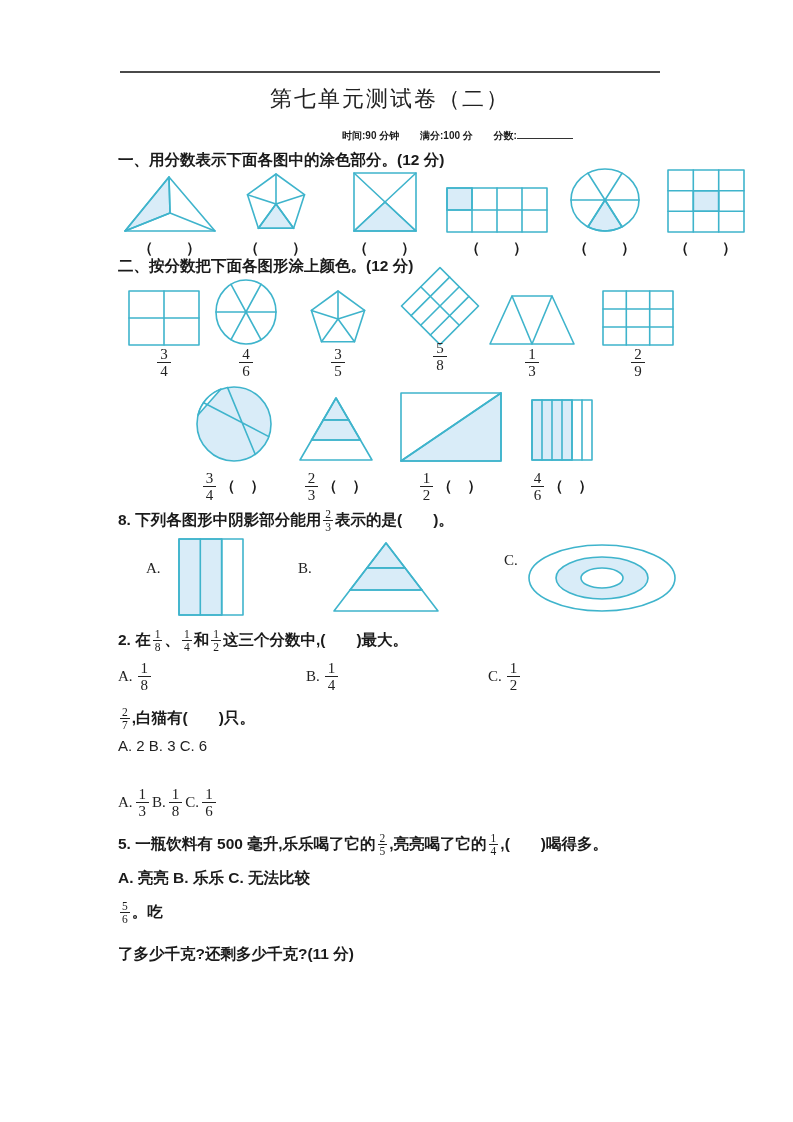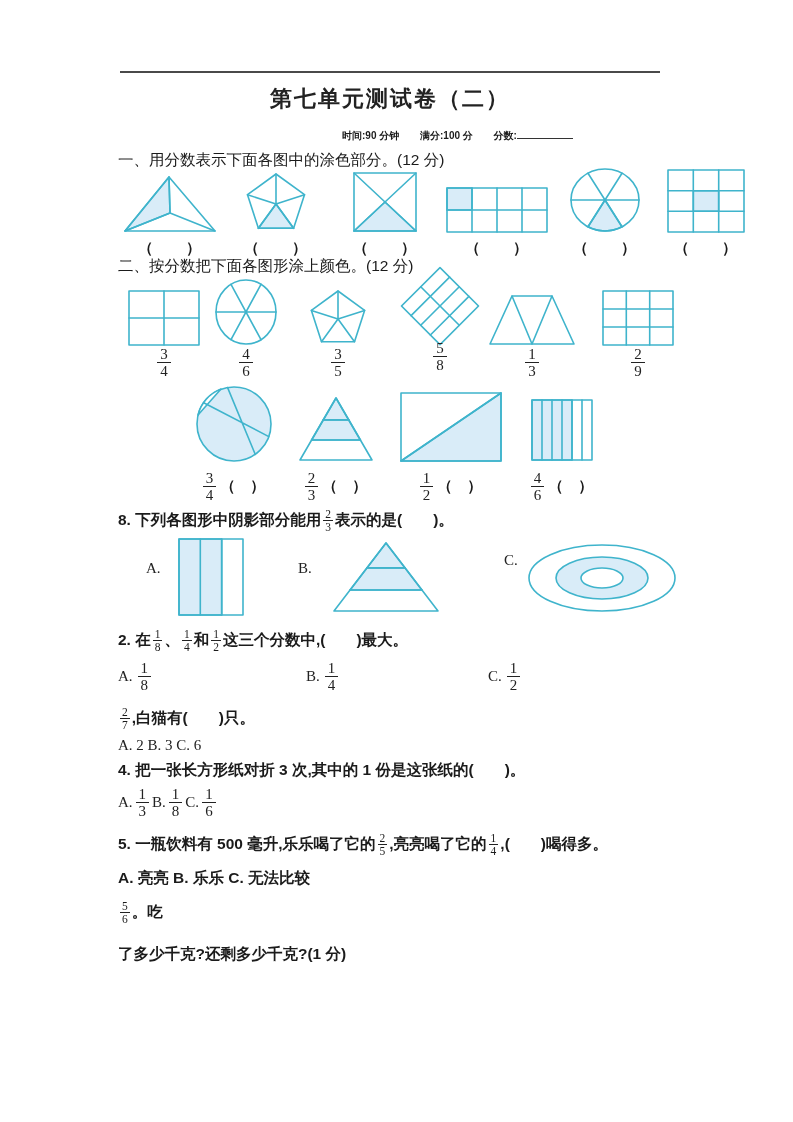--- a/index.html
+++ b/index.html
@@ -1,40 +1,40 @@
 <!DOCTYPE html>
 <html style="--shape-stroke: #3fb4cc; --shape-fill: #d9ecf8; --text-color: #1b1b1b; --rule-color: #4a4a4a;"><head>
 <meta charset="utf-8">
 <style>
   html,body{margin:0;padding:0;background:#ffffff;}
   .page{position:relative;width:793px;height:1122px;background:#fff;overflow:hidden;
         font-family:"Liberation Sans",sans-serif;color:var(--text-color,#1b1b1b);}
   .abs{position:absolute;}
   .top-rule{position:absolute;left:120px;top:71px;width:540px;border-top:2px solid var(--rule-color,#4a4a4a);}
   .title{position:absolute;left:0;top:84px;width:780px;margin:0;text-align:center;
-         font-family:"Liberation Serif",serif;font-size:22px;font-weight:700;letter-spacing:2px;color:#222;}
+         font-family:"Liberation Serif",serif;font-size:22px;font-weight:400;letter-spacing:2px;color:#222;}
   .meta{position:absolute;left:342px;top:124px;font-size:10px;font-weight:700;white-space:nowrap;}
   .meta .gap{display:inline-block;width:18px;}
   .blank{display:inline-block;width:56px;height:14px;border-bottom:1.5px solid #333;vertical-align:baseline;}
-  .sec-heading{position:absolute;left:118px;font-size:15.5px;font-weight:400;white-space:nowrap;}
+  .sec-heading{position:absolute;left:118px;font-size:15.5px;font-weight:700;white-space:nowrap;}
   .qtext{position:absolute;left:118px;font-size:15.5px;font-weight:600;white-space:nowrap;}
   .figcol{position:absolute;display:flex;flex-direction:column;align-items:center;}
   .figbox{display:flex;align-items:flex-end;justify-content:center;}
   .h62{height:62px;} .h74{height:74px;} .h78{height:78px;}
   .paren{margin-top:6px;font-size:15px;font-weight:600;letter-spacing:1px;}
   .bfrac{display:inline-flex;flex-direction:column;align-items:center;line-height:1.08;
          font-family:"Liberation Serif",serif;font-size:15px;font-weight:400;color:#222;}
   .bfrac .fn{border-bottom:1.3px solid #222;padding:0 3px;}
   .ifrac{display:inline-flex;flex-direction:column;align-items:center;vertical-align:middle;
          line-height:1.05;font-family:"Liberation Serif",serif;font-size:11.5px;font-weight:400;margin:0 2px;}
   .ifrac .fn{border-bottom:1px solid #222;padding:0 2px;}
   .fpl{margin-top:7px;display:flex;align-items:center;gap:4px;font-size:15px;font-weight:600;}
   .optrow{position:absolute;display:inline-flex;align-items:center;gap:5px;font-size:15px;}
   .optlabel{font-family:"Liberation Serif",serif;font-size:15px;color:#222;}
-  .serifline{position:absolute;left:118px;font-family:Liberation Serif, serif;font-size:15px;color:#222;white-space:nowrap;}
+  .serifline{position:absolute;left:118px;font-family:Liberation Sans, sans-serif;font-size:15px;color:#222;white-space:nowrap;}
   
   .st{fill:none;stroke:var(--shape-stroke,#3fb4cc);stroke-width:1.6;stroke-linejoin:round;stroke-linecap:round;}
   .sf{fill:var(--shape-fill,#d9ecf8);stroke:var(--shape-stroke,#3fb4cc);stroke-width:1.6;stroke-linejoin:round;}
   .wf{fill:#ffffff;stroke:var(--shape-stroke,#3fb4cc);stroke-width:1.6;stroke-linejoin:round;}
 </style>
 </head>
 <body>
 
 <div class="page">
 
@@ -333,21 +333,20 @@
   </div>
 
   <div class="qtext" style="top:706px">
     <span class="ifrac">
         <span class="fn">2</span>
         <span class="fd">7</span>
       </span><span>,白猫有(　　)只。</span>
   </div>
   <div class="serifline" style="top:737px">A. 2 B. 3 C. 6</div>
 
-  <div class="qtext" style="top:760px">4. 把一张长方形纸对折 3 次,其中的 1 份是这张纸的(　　)。</div>
   <div class="optrow" style="left:118px;top:786px;gap:3px">
     <span class="optlabel">A.</span>
     <span class="bfrac">
         <span class="fn">1</span>
         <span class="fd">3</span>
       </span>
     <span class="optlabel">B.</span>
     <span class="bfrac">
         <span class="fn">1</span>
         <span class="fd">8</span>
@@ -369,15 +368,15 @@
       </span><span>,(　　)喝得多。</span>
   </div>
   <div class="qtext" style="top:868px">A. 亮亮  B. 乐乐  C. 无法比较</div>
 
   <div class="qtext" style="top:900px;font-weight:700">
     <span class="ifrac">
         <span class="fn">5</span>
         <span class="fd">6</span>
       </span><span>。吃</span>
   </div>
-  <div class="qtext" style="top:944px;font-weight:700">了多少千克?还剩多少千克?(1 分)</div>
+  <div class="qtext" style="top:944px;font-weight:700">了多少千克?还剩多少千克?(11 分)</div>
 
 </div>
 
 </body></html>

